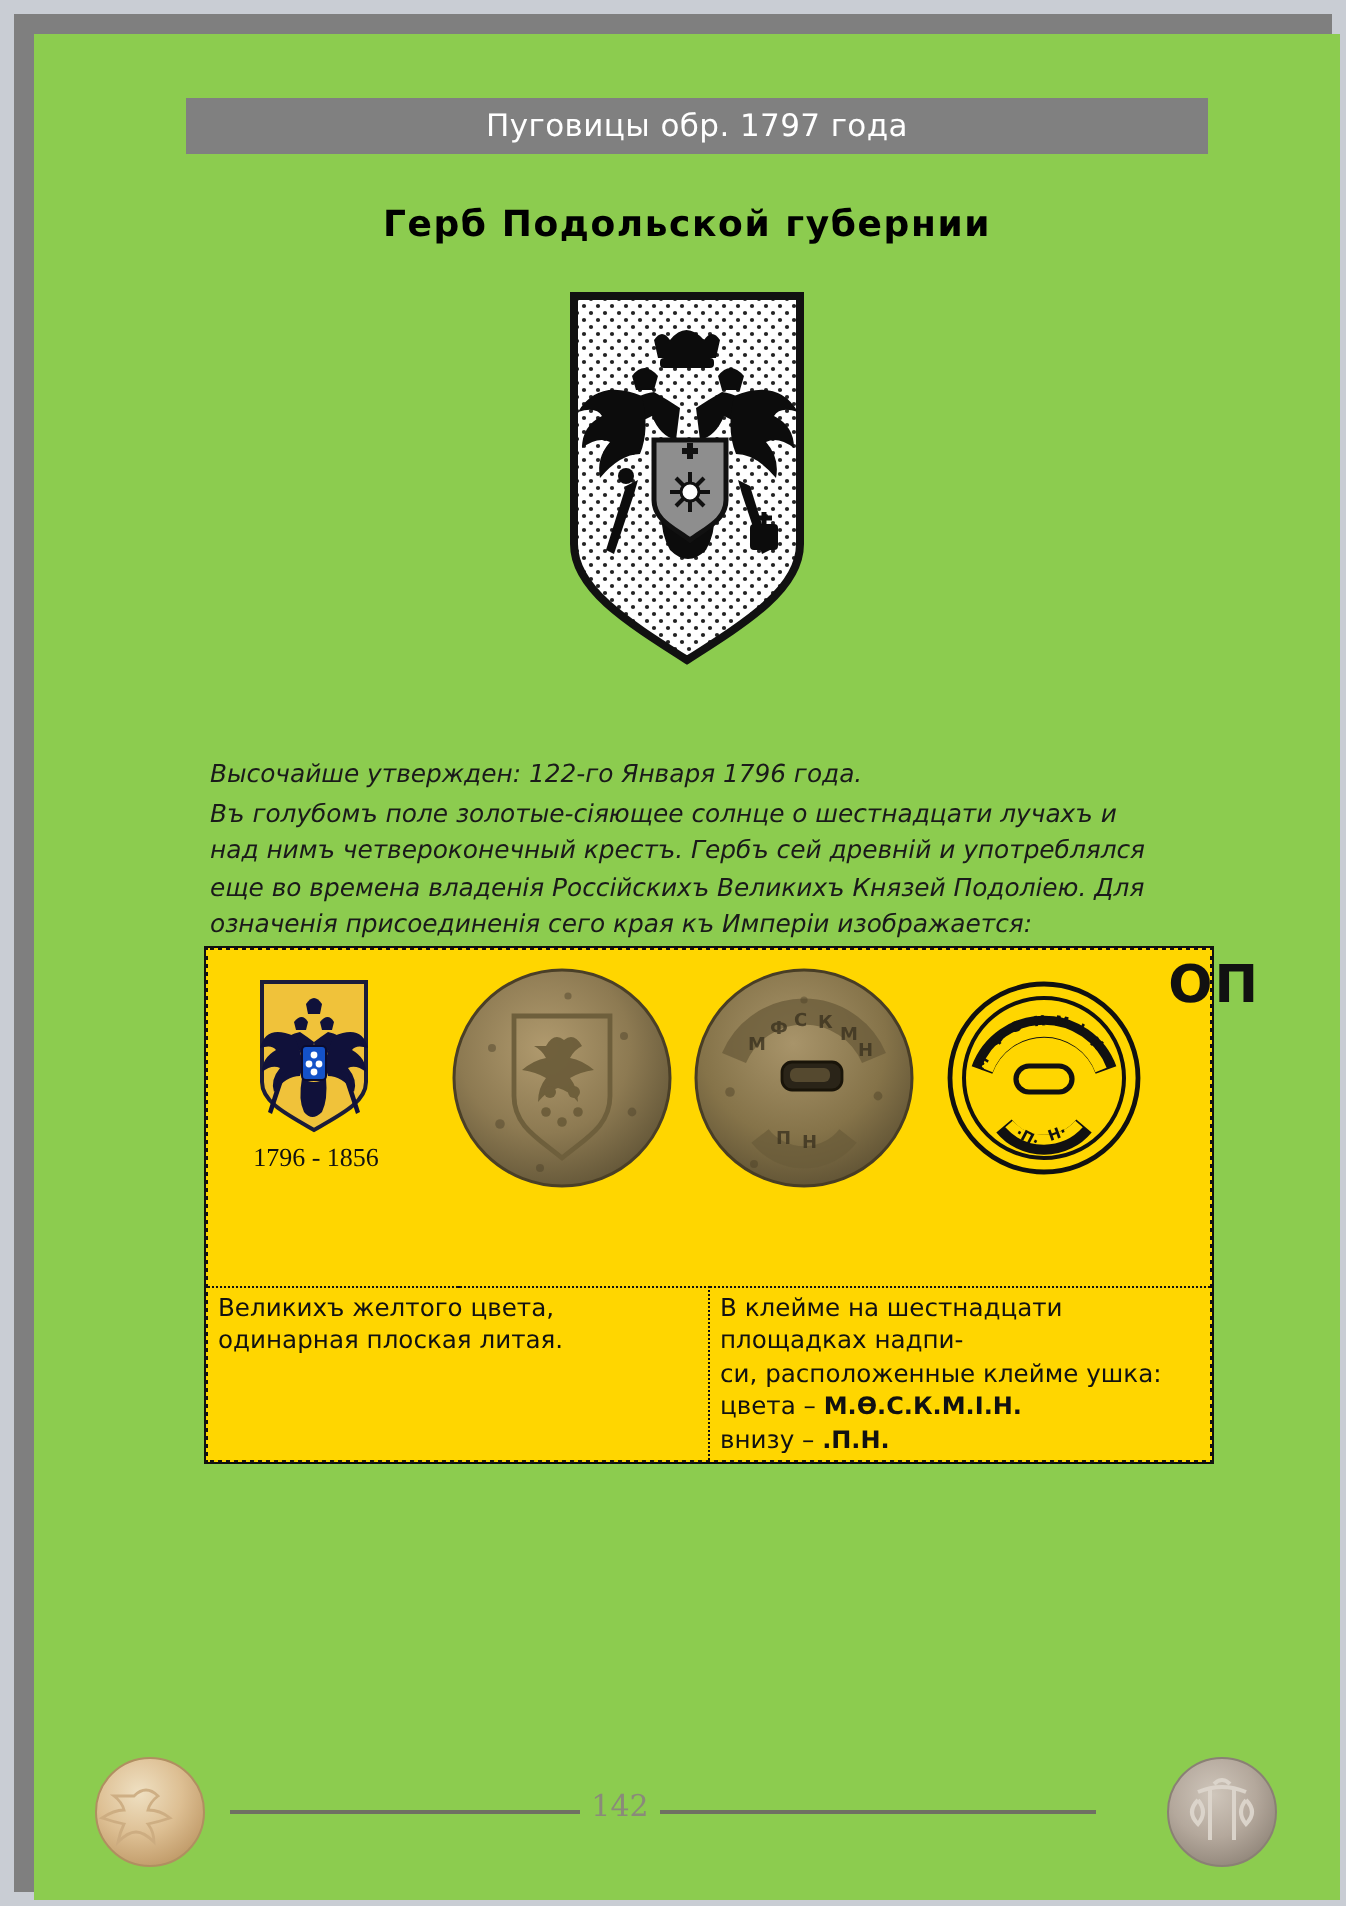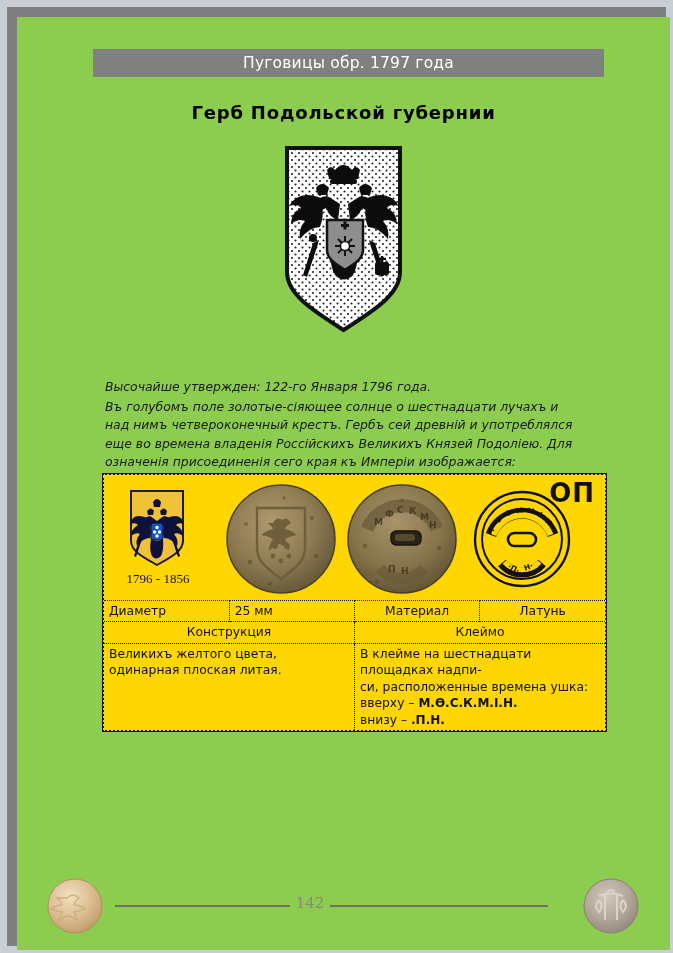--- a/index.html
+++ b/index.html
@@ -59,21 +59,21 @@
   
   .panel{
     position:absolute;left:85px;top:456px;width:505px;height:259px;
     background:#FFD600;
     box-sizing:border-box;
     border:2px dotted #111;
     outline:1px solid #111;
     outline-offset:-1px;
   }
   .panel-top{
-    position:relative;height:130px;width:100%;
+    position:relative;height:130px;width:100%;padding-left:35px;
   }
   .op-mark{
     position:absolute;right:10px;top:3px;
     font-size:26px;font-weight:bold;color:#111;letter-spacing:1px;
     font-family:"DejaVu Sans", sans-serif;
   }
 
   .mini-shield{
     position:absolute;left:25px;top:14px;width:56px;height:78px;
   }
@@ -325,36 +325,26 @@
               <text x="35" y="80" transform="rotate(28 37 80)">·П·</text>
               <text x="53" y="81" transform="rotate(-20 55 81)">Н·</text>
             </g>
             <rect x="36" y="44" width="28" height="13" rx="6.5" fill="none" stroke="#111" stroke-width="2.6"></rect>
           </svg>
         </div>
       </div>
 
       <table class="spec">
         <tbody>
-            <tr>
-          <td>Диаметр</td>
-          <td>25 мм</td>
-          <td class="ctr">Материал</td>
-          <td class="ctr last">Латунь</td>
-        </tr>
-        <tr>
-          <td class="ctr" colspan="2">Конструкция</td>
-          <td class="ctr last" colspan="2">Клеймо</td>
-        </tr>
         <tr>
           <td class="cell-body" colspan="2">Великихъ желтого цвета, одинарная плоская литая.</td>
           <td class="cell-body last" colspan="2">
             <span>В клейме на шестнадцати площадках  надпи-</span><br>
-            <span>си, расположенные времена ушка:</span><br>
-            <span>вверху – </span><span class="stamp-bold">М.Ѳ.С.К.М.І.Н.</span><br>
+            <span>си, расположенные клейме ушка:</span><br>
+            <span>цвета – </span><span class="stamp-bold">М.Ѳ.С.К.М.І.Н.</span><br>
             <span>внизу – </span><span class="stamp-bold">.П.Н.</span>
           </td>
         </tr>
       </tbody>
         </table>
     </div>
 
     <div class="footer">
       <div class="foot-btn left">
         <svg viewBox="0 0 56 56" width="56" height="56" xmlns="http://www.w3.org/2000/svg">

